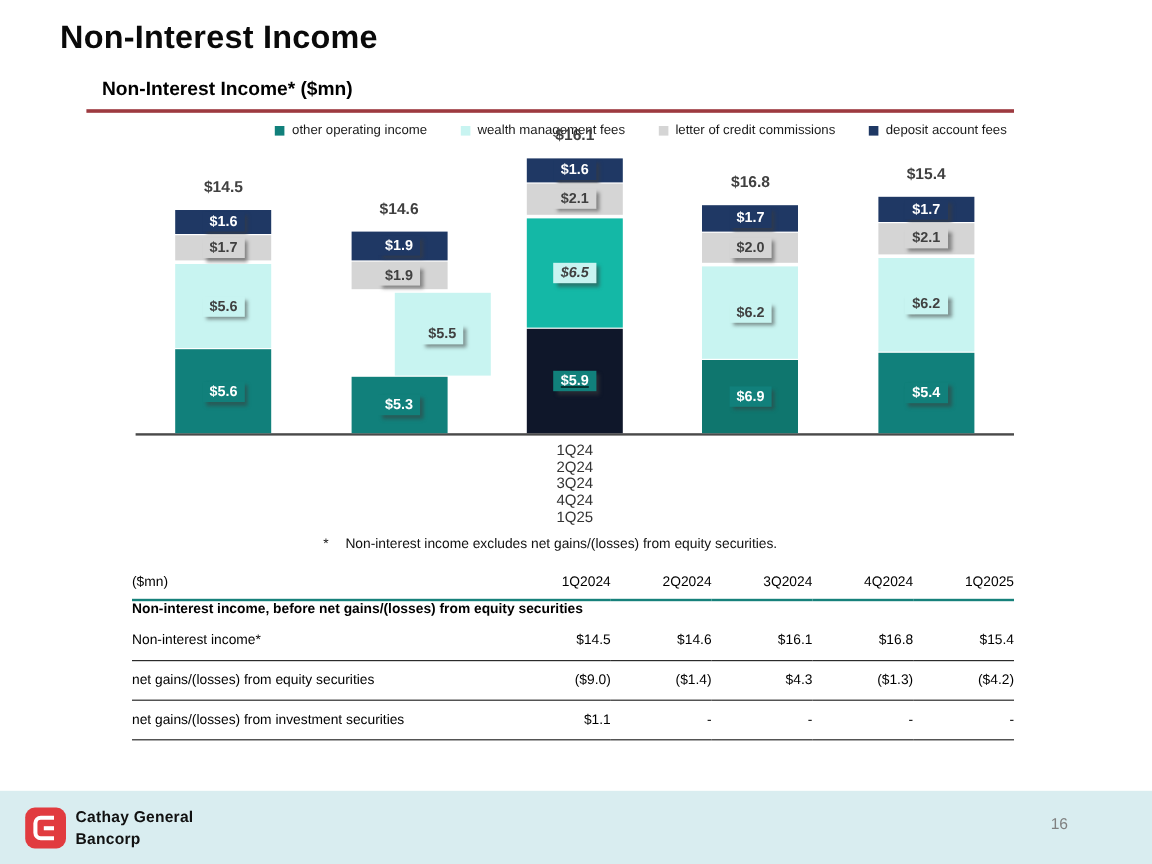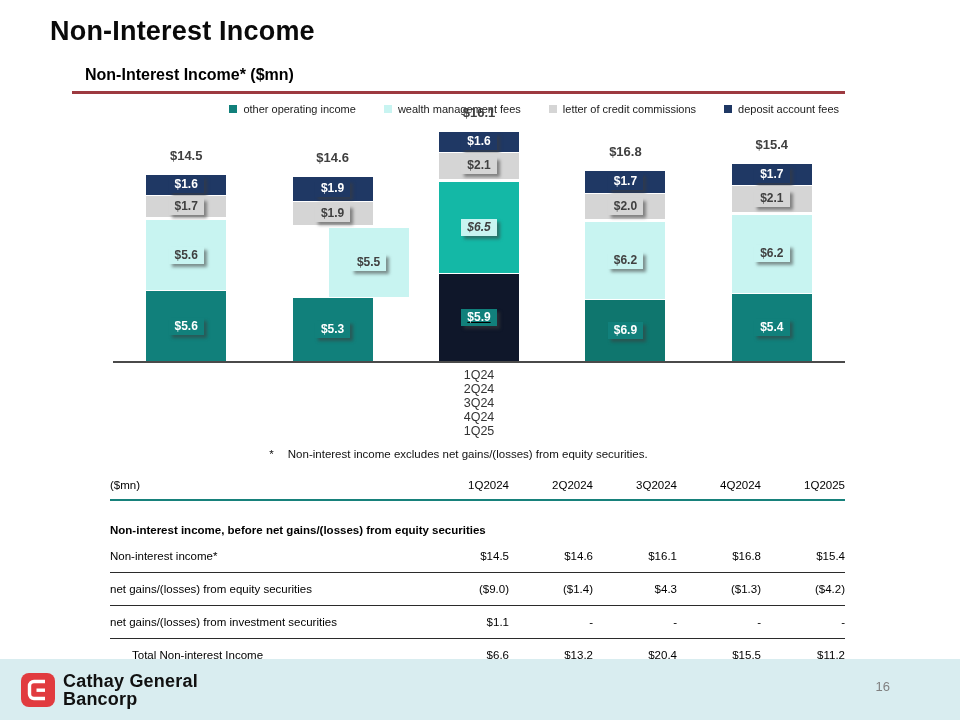--- a/index.html
+++ b/index.html
@@ -58,32 +58,32 @@
   .footnote .star { margin-right:14px; }
   .nii-table {
     margin-left:38px; width:735px; margin-top:15px;
     border-collapse:collapse; font-size:11.5px; color:#000;
   }
   .nii-table td, .nii-table th { padding:10px 0; font-weight:normal; text-align:right; }
   .nii-table .lbl { text-align:left; }
   .nii-table thead th { padding:4px 0 8px 0; }
   .nii-table thead tr { border-bottom:2px solid #17817b; }
   .nii-table .section-row td {
-    font-weight:bold; text-align:left; padding:23px 0 4px 0;
+    font-weight:bold; text-align:left; padding:1px 0 4px 0;
   }
   .nii-table .data-row { border-bottom:1.5px solid #2b2b2b; }
   .nii-table .indent { padding-left:22px; }
   .num-col { width:84px; }
   .footer {
     position:absolute; left:0; bottom:0; width:960px; height:61px;
     background:#d9edf0;
   }
   .logo-wrap { position:absolute; left:20px; top:13px; display:flex; gap:7px; align-items:center; }
   .logo-text {
-    font-size:18px; font-weight:bold; color:#111; line-height:18px;
+    font-size:13px; font-weight:bold; color:#111; line-height:18px;
     letter-spacing:0.2px;
   }
   .page-number {
     position:absolute; right:70px; top:20px;
     font-size:13px; color:#808080;
   }
 </style>
 </head>
 <body>
 
@@ -135,21 +135,21 @@
         <div class="bar-stack">
           <div class="bar-seg" style="height: 23.75px; background: rgb(31, 56, 100);">
             <span class="seg-label" style="background: rgb(31, 56, 100); color: rgb(255, 255, 255);">$1.9</span>
           </div>
           <div class="bar-seg" style="height: 23.75px; background: rgb(213, 213, 213);">
             <span class="seg-label" style="background: rgb(213, 213, 213); color: rgb(64, 64, 64);">$1.9</span>
           </div>
           <div class="bar-seg gap-above" style="height: 68.75px; background: rgb(200, 244, 241); margin-left: 36px;">
             <span class="seg-label" style="background: rgb(200, 244, 241); color: rgb(64, 64, 64);">$5.5</span>
           </div>
-          <div class="bar-seg" style="height: 63px; background: rgb(17, 128, 123);">
+          <div class="bar-seg" style="height: 47px; background: rgb(17, 128, 123);">
             <span class="seg-label" style="background: rgb(17, 128, 123); color: rgb(255, 255, 255);">$5.3</span>
           </div>
         </div>
       </div>
       <div class="bar-col">
         <div class="bar-total" style="color: rgb(64, 64, 64);">$16.1</div>
         <div class="bar-stack">
           <div class="bar-seg" style="height: 20px; background: rgb(31, 56, 100);">
             <span class="seg-label" style="background: rgb(31, 56, 100); color: rgb(255, 255, 255);">$1.6</span>
           </div>
@@ -242,28 +242,20 @@
           <td class="num-col">($1.3)</td>
           <td class="num-col">($4.2)</td>
         </tr>
         <tr class="data-row">
           <td class="lbl">net gains/(losses) from investment securities</td>
           <td class="num-col">$1.1</td>
           <td class="num-col">-</td>
           <td class="num-col">-</td>
           <td class="num-col">-</td>
           <td class="num-col">-</td>
-        </tr>
-        <tr class="data-row">
-          <td class="lbl indent">Total Non-interest Income</td>
-          <td class="num-col">$6.6</td>
-          <td class="num-col">$13.2</td>
-          <td class="num-col">$20.4</td>
-          <td class="num-col">$15.5</td>
-          <td class="num-col">$11.2</td>
         </tr>
       </tbody>
   </table>
 </div>
 
 <div class="footer" style="background: rgb(217, 237, 240);">
   <div class="logo-wrap">
     <svg width="36" height="36" viewBox="0 0 36 36">
       <rect x="1" y="1" width="34" height="34" rx="8" fill="#e13b3f"></rect>
       <path d="M25 9.5 H14 a4.5 4.5 0 0 0 -4.5 4.5 v8 a4.5 4.5 0 0 0 4.5 4.5 h11" fill="none" stroke="#ffffff" stroke-width="3.4"></path>

